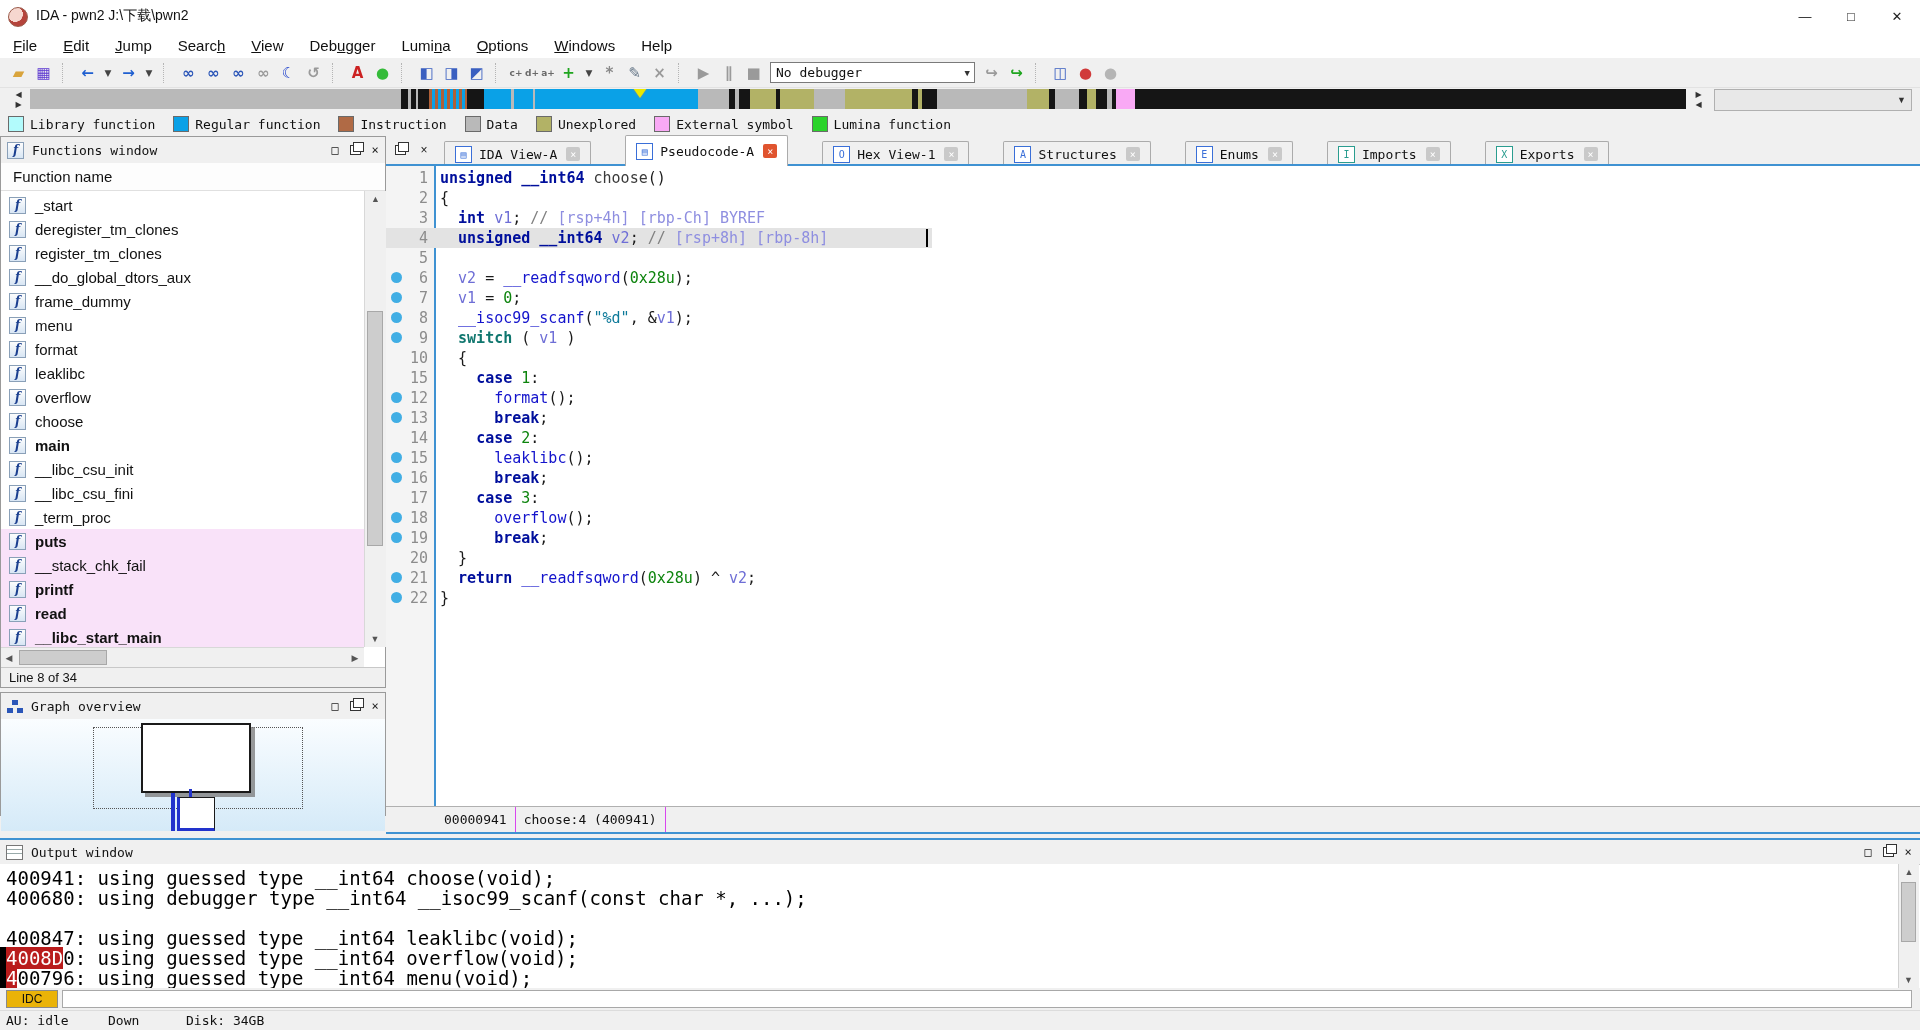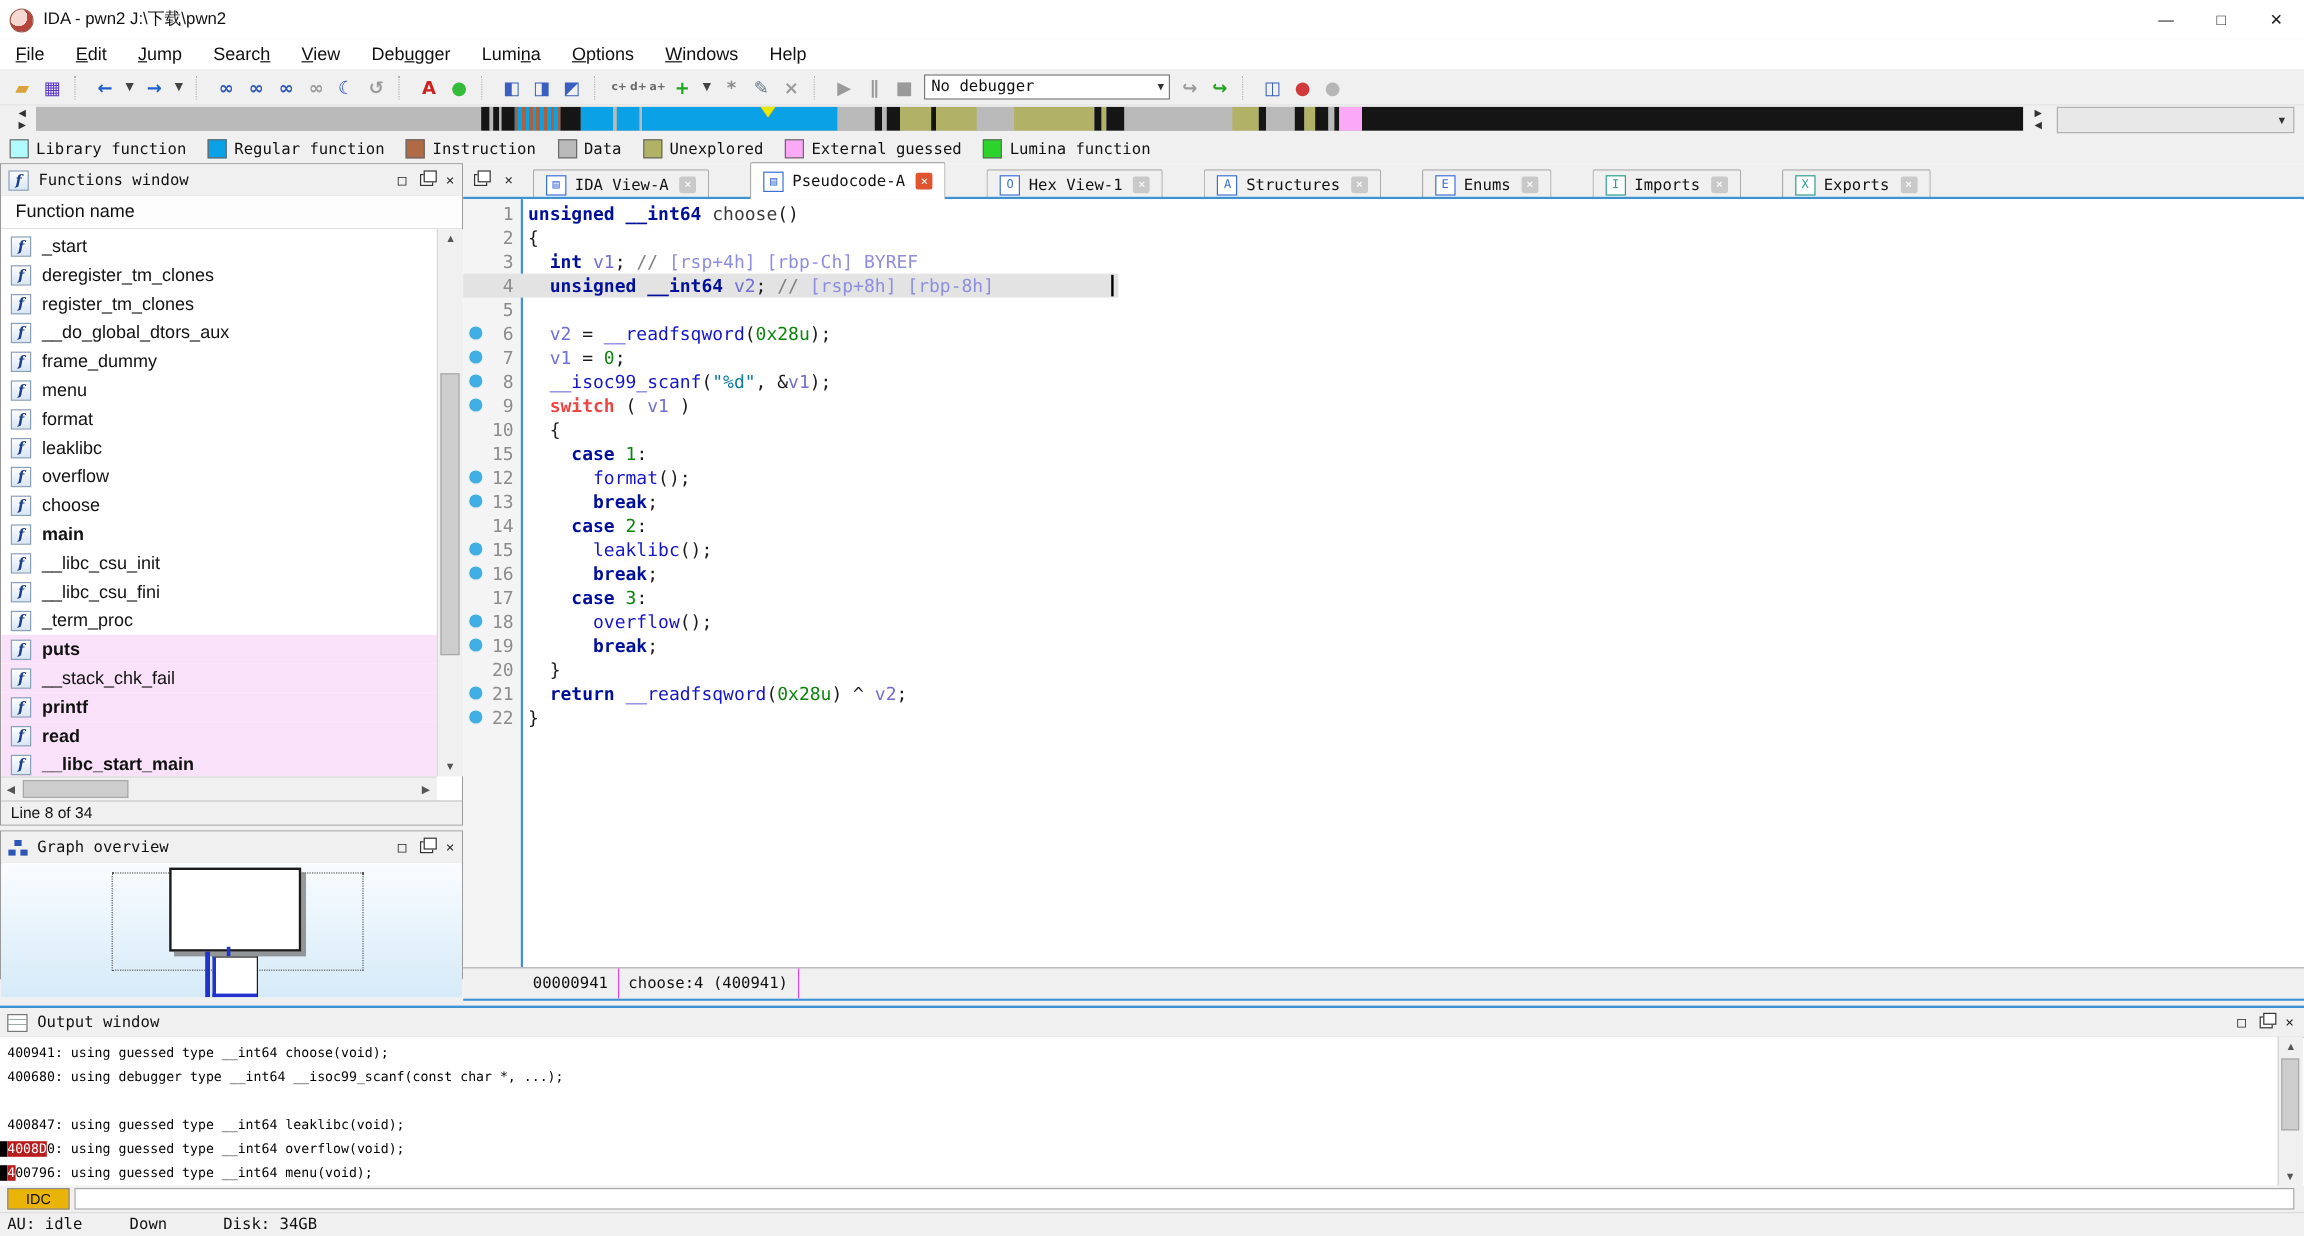--- a/index.html
+++ b/index.html
@@ -100,21 +100,21 @@
   .cg{width:50px;flex:none;position:relative;}
   .cg .dot{position:absolute;left:5px;top:4px;width:11px;height:11px;border-radius:50%;background:#41aee4;}
   .cg .num{position:absolute;right:8px;top:0;color:#8c8c8c;}
   .ct{white-space:pre;padding-left:4px;text-align:right;}
   #pstatus{position:absolute;left:0;top:670px;width:1534px;height:26px;background:#f0f0f0;border-top:1px solid #b0b0b0;
            display:flex;align-items:center;font-family:"DejaVu Sans Mono",monospace;font-size:13px;box-sizing:border-box;}
   #pstatus .cell{padding:0 8px;height:100%;display:flex;align-items:center;border-right:1px solid #d946ef;}
   
   #outpanel{left:0;top:838px;width:1920px;height:150px;background:#fff;border-top:2px solid #3f92d2;box-sizing:border-box;}
   #outcontent{position:absolute;left:0;top:24px;width:1898px;height:124px;background:#fff;overflow:hidden;}
-  .orow{position:absolute;left:6px;height:20px;font-family:"DejaVu Sans Mono",monospace;font-size:11px;line-height:20px;white-space:pre;color:#000;}
+  .orow{position:absolute;left:6px;height:20px;font-family:"DejaVu Sans Mono",monospace;font-size:19px;line-height:20px;white-space:pre;color:#000;}
   .orow .inv{background:#b91c1c;color:#fff;box-shadow:-6px 0 0 #000;}
   #outscroll{position:absolute;left:1898px;top:24px;width:20px;height:124px;background:#f0f0f0;border-left:1px solid #d0d0d0;}
   
   #clibar{left:0;top:988px;width:1920px;height:22px;background:#f0f0f0;}
   #clisel{position:absolute;left:6px;top:2px;width:52px;height:18px;background:#eab308;border:1px solid #8a8a8a;
           display:flex;align-items:center;justify-content:center;font-size:12px;box-sizing:border-box;}
   #cliinput{position:absolute;left:62px;top:2px;width:1850px;height:18px;background:#fff;border:1px solid #a8a8a8;box-sizing:border-box;
             font-family:"DejaVu Sans Mono",monospace;font-size:13px;padding:0 4px;outline:none;}
   #statusbar{left:0;top:1010px;width:1920px;height:20px;background:#f0f0f0;border-top:1px solid #dcdcdc;
              font-family:"DejaVu Sans Mono",monospace;font-size:13px;color:#101010;}
@@ -258,21 +258,21 @@
       <span class="litem">
         <span class="lchip" style="background: rgb(185, 185, 185);"></span>
         <span>Data</span>
       </span>
       <span class="litem">
         <span class="lchip" style="background: rgb(178, 178, 102);"></span>
         <span>Unexplored</span>
       </span>
       <span class="litem">
         <span class="lchip" style="background: rgb(249, 169, 245);"></span>
-        <span>External guessed</span>
+        <span>External symbol</span>
       </span>
       <span class="litem">
         <span class="lchip" style="background: rgb(43, 211, 43);"></span>
         <span>Lumina function</span>
       </span>
     </div>
 
   <div id="funcpanel" class="abs panel">
     <div class="ptitle">
       <span class="ficon" style="margin:0 8px 0 6px;">f</span>
@@ -503,21 +503,21 @@
             <span class="dot"></span>
             <span class="num">8</span>
           </span>
           <span class="ct"><span style="color: rgb(26, 26, 26);">  </span><span style="color: rgb(20, 20, 204);">__isoc99_scanf</span><span style="color: rgb(26, 26, 26);">(</span><span style="color: rgb(14, 122, 154);">"%d"</span><span style="color: rgb(26, 26, 26);">, &amp;</span><span style="color: rgb(110, 110, 214);">v1</span><span style="color: rgb(26, 26, 26);">);</span></span>
         </div>
         <div class="crow">
           <span class="cg">
             <span class="dot"></span>
             <span class="num">9</span>
           </span>
-          <span class="ct"><span style="color: rgb(26, 26, 26);">  </span><span style="color: #ef4444; font-weight: 600;">switch</span><span style="color: rgb(26, 26, 26);"> ( </span><span style="color: rgb(110, 110, 214);">v1</span><span style="color: rgb(26, 26, 26);"> )</span></span>
+          <span class="ct"><span style="color: rgb(26, 26, 26);">  </span><span style="color: #0f766e; font-weight: 600;">switch</span><span style="color: rgb(26, 26, 26);"> ( </span><span style="color: rgb(110, 110, 214);">v1</span><span style="color: rgb(26, 26, 26);"> )</span></span>
         </div>
         <div class="crow">
           <span class="cg">
             <span class="num">10</span>
           </span>
           <span class="ct"><span style="color: rgb(26, 26, 26);">  {</span></span>
         </div>
         <div class="crow">
           <span class="cg">
             <span class="num">15</span>

